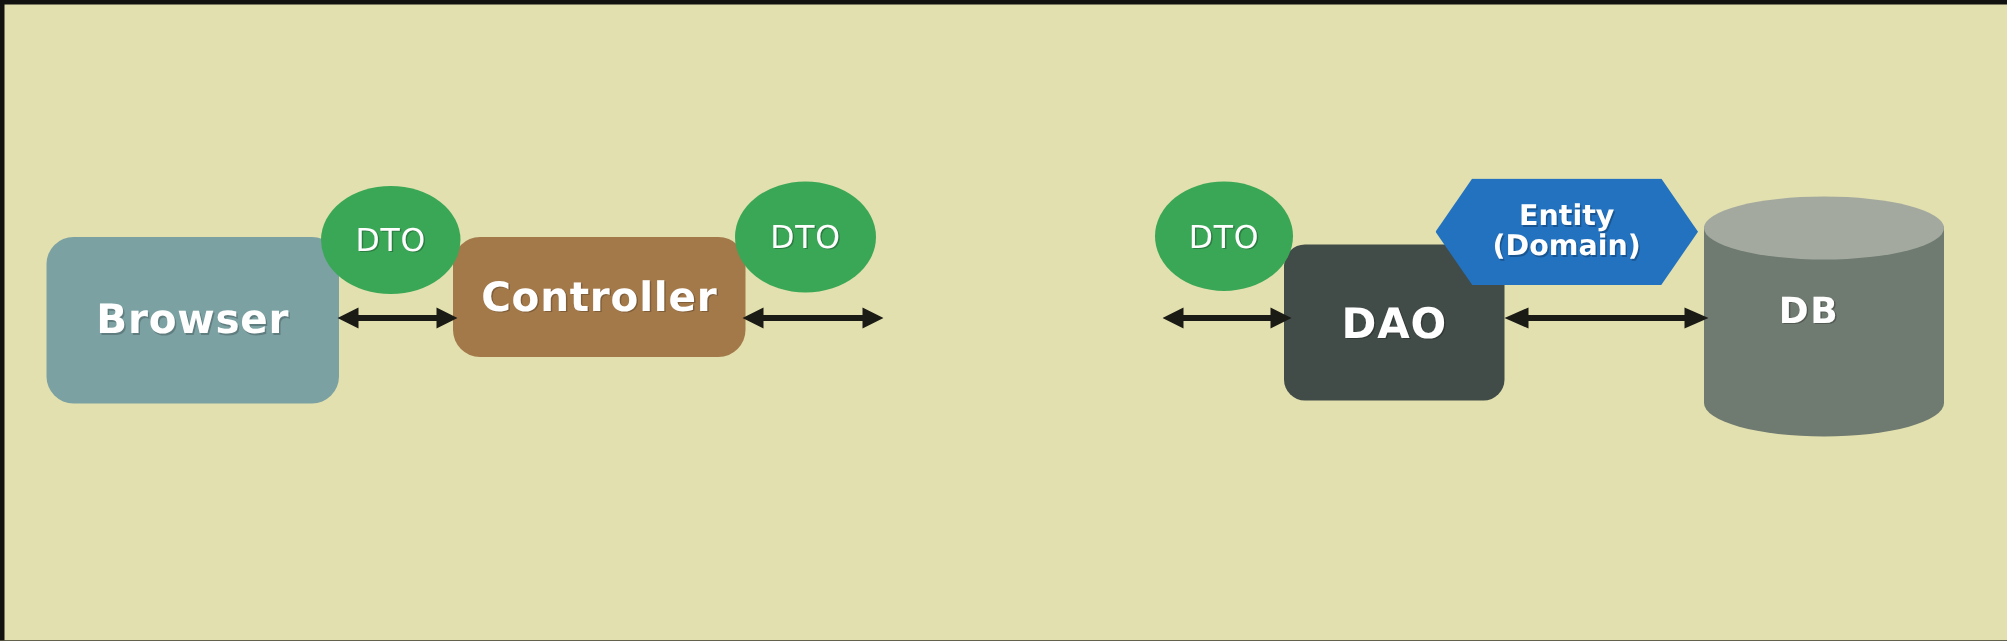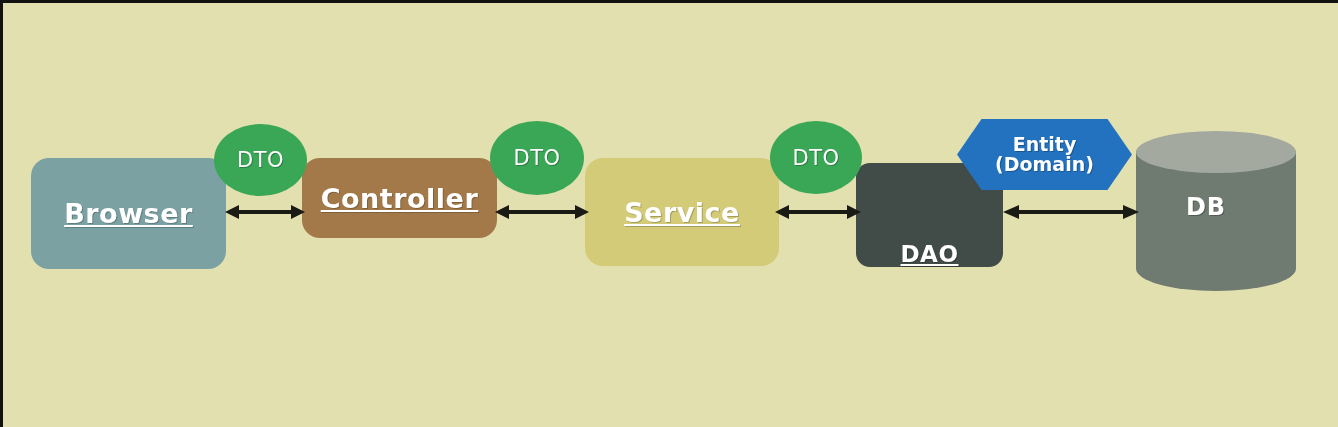--- a/index.html
+++ b/index.html
@@ -25,21 +25,20 @@
     box-sizing: border-box;
     display: flex;
     align-items: center;
     justify-content: center;
     border-radius: 18px;
     color: #ffffff;
     font-weight: bold;
     letter-spacing: 0.5px;
     text-shadow: 1px 1px 0 rgba(0,0,0,0.22);
     z-index: 2;
-    text-decoration: underline;
   }
   .node-label { pointer-events: none; }
 
   #node-browser {
     left: 28px;  top: 155px;  width: 195px; height: 111px;
     background: #7ba1a3;
     font-size: 27px;
   }
   #node-controller {
     left: 299px; top: 155px;  width: 195px; height: 80px;
@@ -47,23 +46,22 @@
     font-size: 27px;
   }
   #node-service {
     left: 582px; top: 155px;  width: 194px; height: 108px;
     background: #d3cb78;
     font-size: 27px;
   }
   #node-dao {
     left: 853px; top: 160px;  width: 147px; height: 104px;
     background: #414b47;
-    font-size: 23px;
+    font-size: 28px;
     border-radius: 14px;
-    align-items: flex-end;
   }
 
   
   .dto {
     position: absolute;
     background: #3aa757;
     border-radius: 50%;
     display: flex;
     align-items: center;
     justify-content: center;
@@ -168,23 +166,20 @@
       <line x1="8" y1="12" x2="86" y2="12" stroke="#1b1b16" stroke-width="4"></line>
       <polygon points="0,12 14,5 14,19" fill="#1b1b16"></polygon>
       <polygon points="94,12 80,5 80,19" fill="#1b1b16"></polygon>
     </svg>
   </div>
 
   <div class="dto" id="dto-2">
     <span>DTO</span>
   </div>
 
-  <div class="node" id="node-service">
-    <span class="node-label">Service</span>
-  </div>
 
   <div class="arrow" id="arrow-3">
     <svg width="100%" height="24" viewBox="0 0 86 24" preserveAspectRatio="none">
       <line x1="8" y1="12" x2="78" y2="12" stroke="#1b1b16" stroke-width="4"></line>
       <polygon points="0,12 14,5 14,19" fill="#1b1b16"></polygon>
       <polygon points="86,12 72,5 72,19" fill="#1b1b16"></polygon>
     </svg>
   </div>
 
   <div class="dto" id="dto-3">

